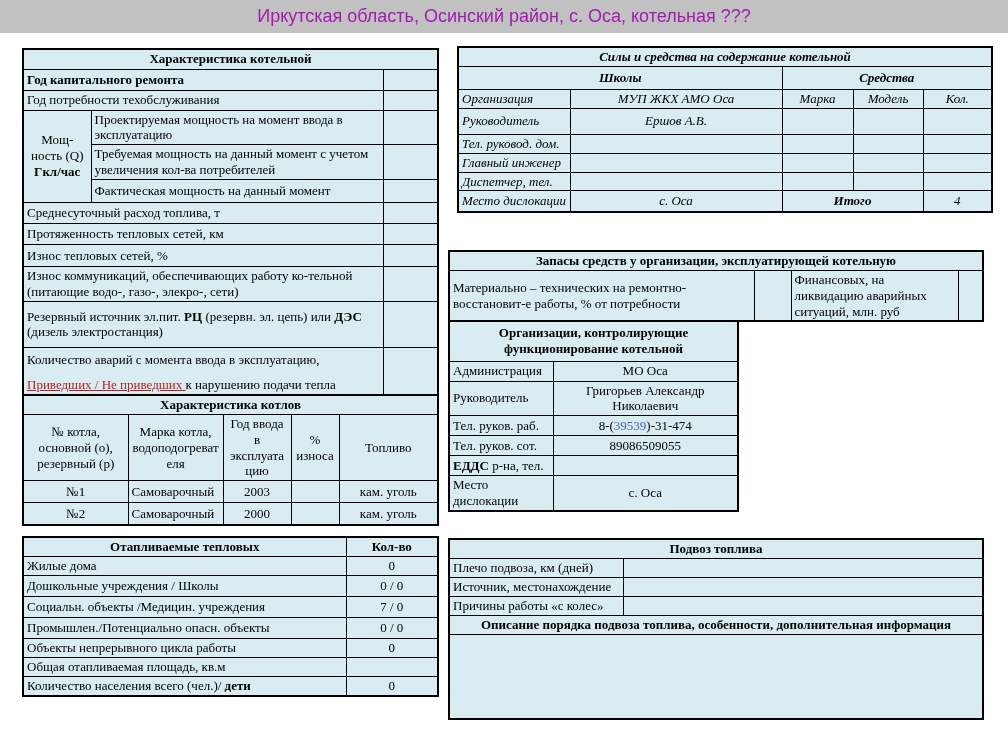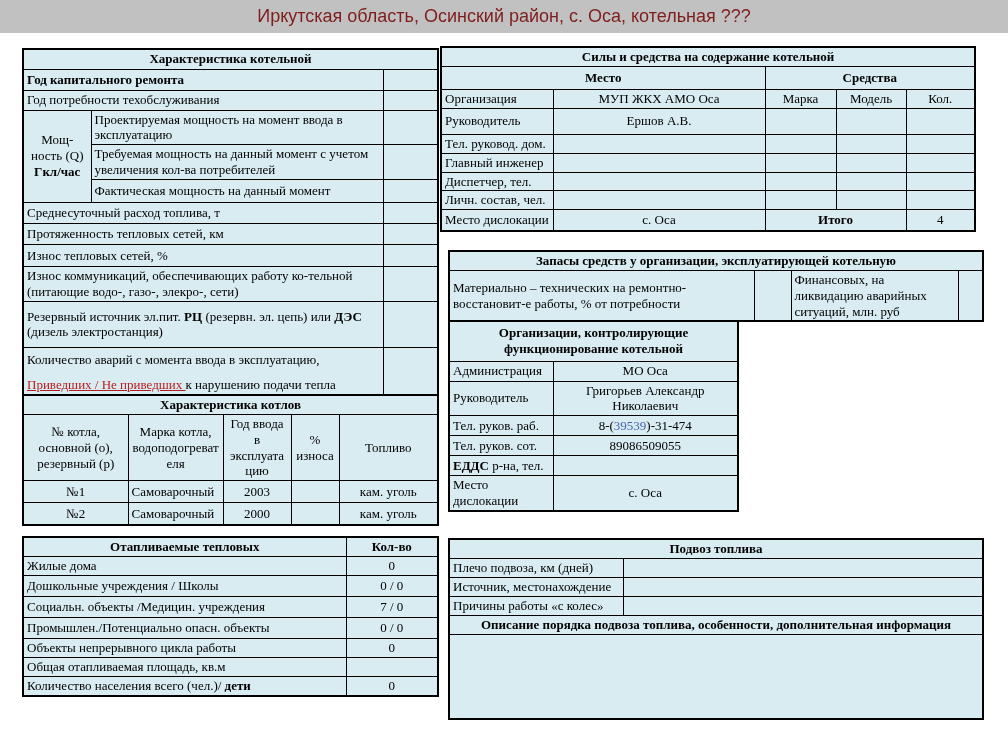--- a/index.html
+++ b/index.html
@@ -7,21 +7,21 @@
   body {
     width:1008px; height:756px; position:relative; overflow:hidden;
     background:#ffffff;
     font-family:"Liberation Serif", serif;
   }
   .top-bar {
     position:absolute; left:0; top:0; width:1008px; height:33px;
     background:#c1c1c1;
     display:flex; align-items:center; justify-content:center;
     font-family:"Liberation Sans", sans-serif;
-    font-size:18px; color:#7f1d1d;
+    font-size:18px; color:#a21caf;
   }
   table.tbl {
     position:absolute; border-collapse:collapse; table-layout:fixed;
     border:2px solid #000;
   }
   .tbl td {
     border:1px solid #000;
     background:#d9ecf2;
     font-size:13px; line-height:1.22;
     padding:1px 3px;
@@ -185,34 +185,34 @@
   </tr>
   <tr style="height:20px">
     <td>
       <span>Количество населения всего (чел.)/ </span><span class="b">дети</span>
     </td>
     <td class="c">0</td>
   </tr>
 </tbody>
   </table>
 
-<table class="tbl" style="left:440px; top:46px; width:534px;">
+<table class="tbl" style="left:457px; top:46px; width:534px;font-style:italic;">
   <colgroup>
       <col style="width:112px">
       <col style="width:212px">
       <col style="width:71px">
       <col style="width:70px">
       <col style="width:69px">
     </colgroup>
   <tbody>
       <tr style="height:18px">
     <td colspan="5" class="ttl">Силы и средства на содержание котельной</td>
   </tr>
   <tr style="height:23px">
-    <td colspan="2" class="ttl">Место</td>
+    <td colspan="2" class="ttl">Школы</td>
     <td colspan="3" class="ttl">Средства</td>
   </tr>
   <tr style="height:17px">
     <td>Организация</td>
     <td class="c">МУП ЖКХ АМО Оса</td>
     <td class="c">Марка</td>
     <td class="c">Модель</td>
     <td class="c">Кол.</td>
   </tr>
   <tr style="height:26px">
@@ -236,27 +236,20 @@
     <td></td>
     <td></td>
   </tr>
   <tr style="height:18px">
     <td>Диспетчер, тел.</td>
     <td class="c"></td>
     <td></td>
     <td></td>
     <td></td>
   </tr>
-  <tr style="height:18px">
-    <td>Личн. состав, чел.</td>
-    <td class="c"></td>
-    <td></td>
-    <td></td>
-    <td></td>
-  </tr>
   <tr style="height:21px">
     <td>Место дислокации</td>
     <td class="c">с. Оса</td>
     <td colspan="2" class="c b">Итого</td>
     <td class="c">4</td>
   </tr>
 </tbody>
   </table>
 
 <table class="tbl" style="left:448px; top:250px; width:534px;">

